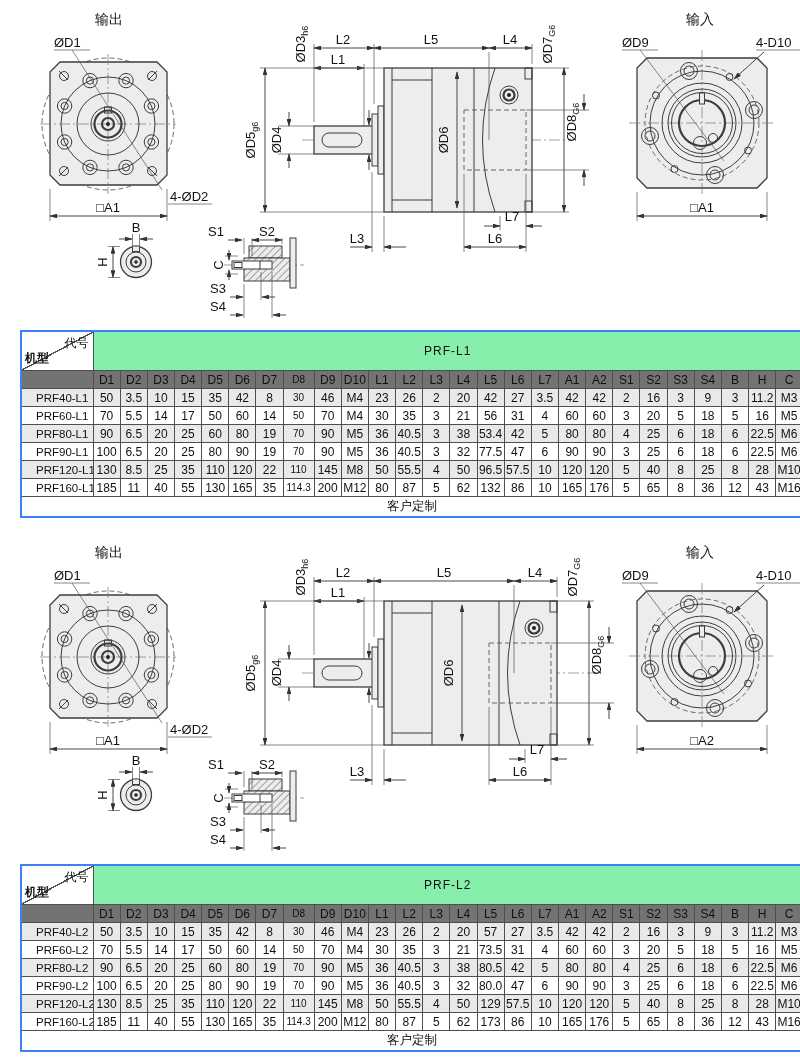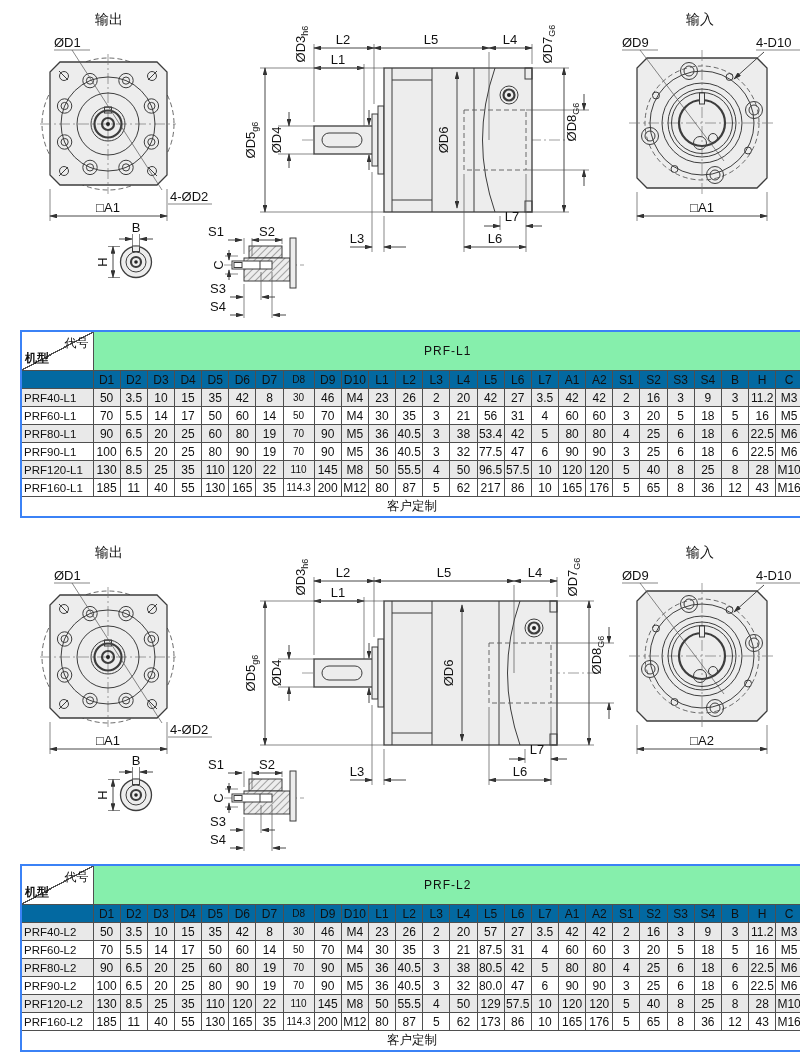--- a/index.html
+++ b/index.html
@@ -21,24 +21,24 @@
   .cjk{font-size:14px;fill:#111;text-anchor:middle;}
   
   table.spec{border-collapse:collapse;width:784px;margin:0 8px;table-layout:fixed;background:#fff;border:2px solid #3b82f6;}
   table.spec th,table.spec td{border:1px solid #4f4f4f;font-weight:normal;text-align:center;padding:0;font-size:12px;white-space:nowrap;overflow:hidden;}
   table.spec th.corner{position:relative;background:#fff;
     background-image:linear-gradient(to bottom right,transparent calc(50% - 0.7px),#4f4f4f calc(50% - 0.7px),#4f4f4f calc(50% + 0.7px),transparent calc(50% + 0.7px));}
   .corner .ct{position:absolute;top:3px;right:4px;font-size:12px;}
   .corner .cb{position:absolute;bottom:3px;left:3px;font-size:12px;font-weight:bold;}
   table.spec tr.row-title th{height:38px;}
   table.spec th.tbl-title{background:#86efac;font-size:12px;letter-spacing:1px;}
-  table.spec tr.row-cols th{height:17px;background:#0369a1;}
+  table.spec tr.row-cols th{height:17px;background:#737373;}
   table.spec tbody td{height:17px;}
   table.spec tbody tr.odd{background:#e9e9e9;}
-  table.spec td.model{text-align:left;padding-left:2px;font-size:11.5px;}
+  table.spec td.model{text-align:left;padding-left:14px;font-size:11.5px;}
   table.spec tbody td:nth-child(9),table.spec tr.row-cols th:nth-child(9){font-size:10px;}
   table.spec tfoot td{height:19px;font-size:12.5px;text-align:center;}
 </style>
 </head>
 <body>
 
 <div class="page">
 
 <svg class="strip" width="800" height="330" viewBox="0 0 800 330">
   <defs>
@@ -489,21 +489,21 @@
           <td class="">130</td>
           <td class="">165</td>
           <td class="">35</td>
           <td class="">114.3</td>
           <td class="">200</td>
           <td class="">M12</td>
           <td class="">80</td>
           <td class="">87</td>
           <td class="">5</td>
           <td class="">62</td>
-          <td class="">217</td>
+          <td class="">132</td>
           <td class="">86</td>
           <td class="">10</td>
           <td class="">165</td>
           <td class="">176</td>
           <td class="">5</td>
           <td class="">65</td>
           <td class="">8</td>
           <td class="">36</td>
           <td class="">12</td>
           <td class="">43</td>
@@ -848,21 +848,21 @@
           <td class="">50</td>
           <td class="">60</td>
           <td class="">14</td>
           <td class="">50</td>
           <td class="">70</td>
           <td class="">M4</td>
           <td class="">30</td>
           <td class="">35</td>
           <td class="">3</td>
           <td class="">21</td>
-          <td class="">87.5</td>
+          <td class="">73.5</td>
           <td class="">31</td>
           <td class="">4</td>
           <td class="">60</td>
           <td class="">60</td>
           <td class="">3</td>
           <td class="">20</td>
           <td class="">5</td>
           <td class="">18</td>
           <td class="">5</td>
           <td class="">16</td>

